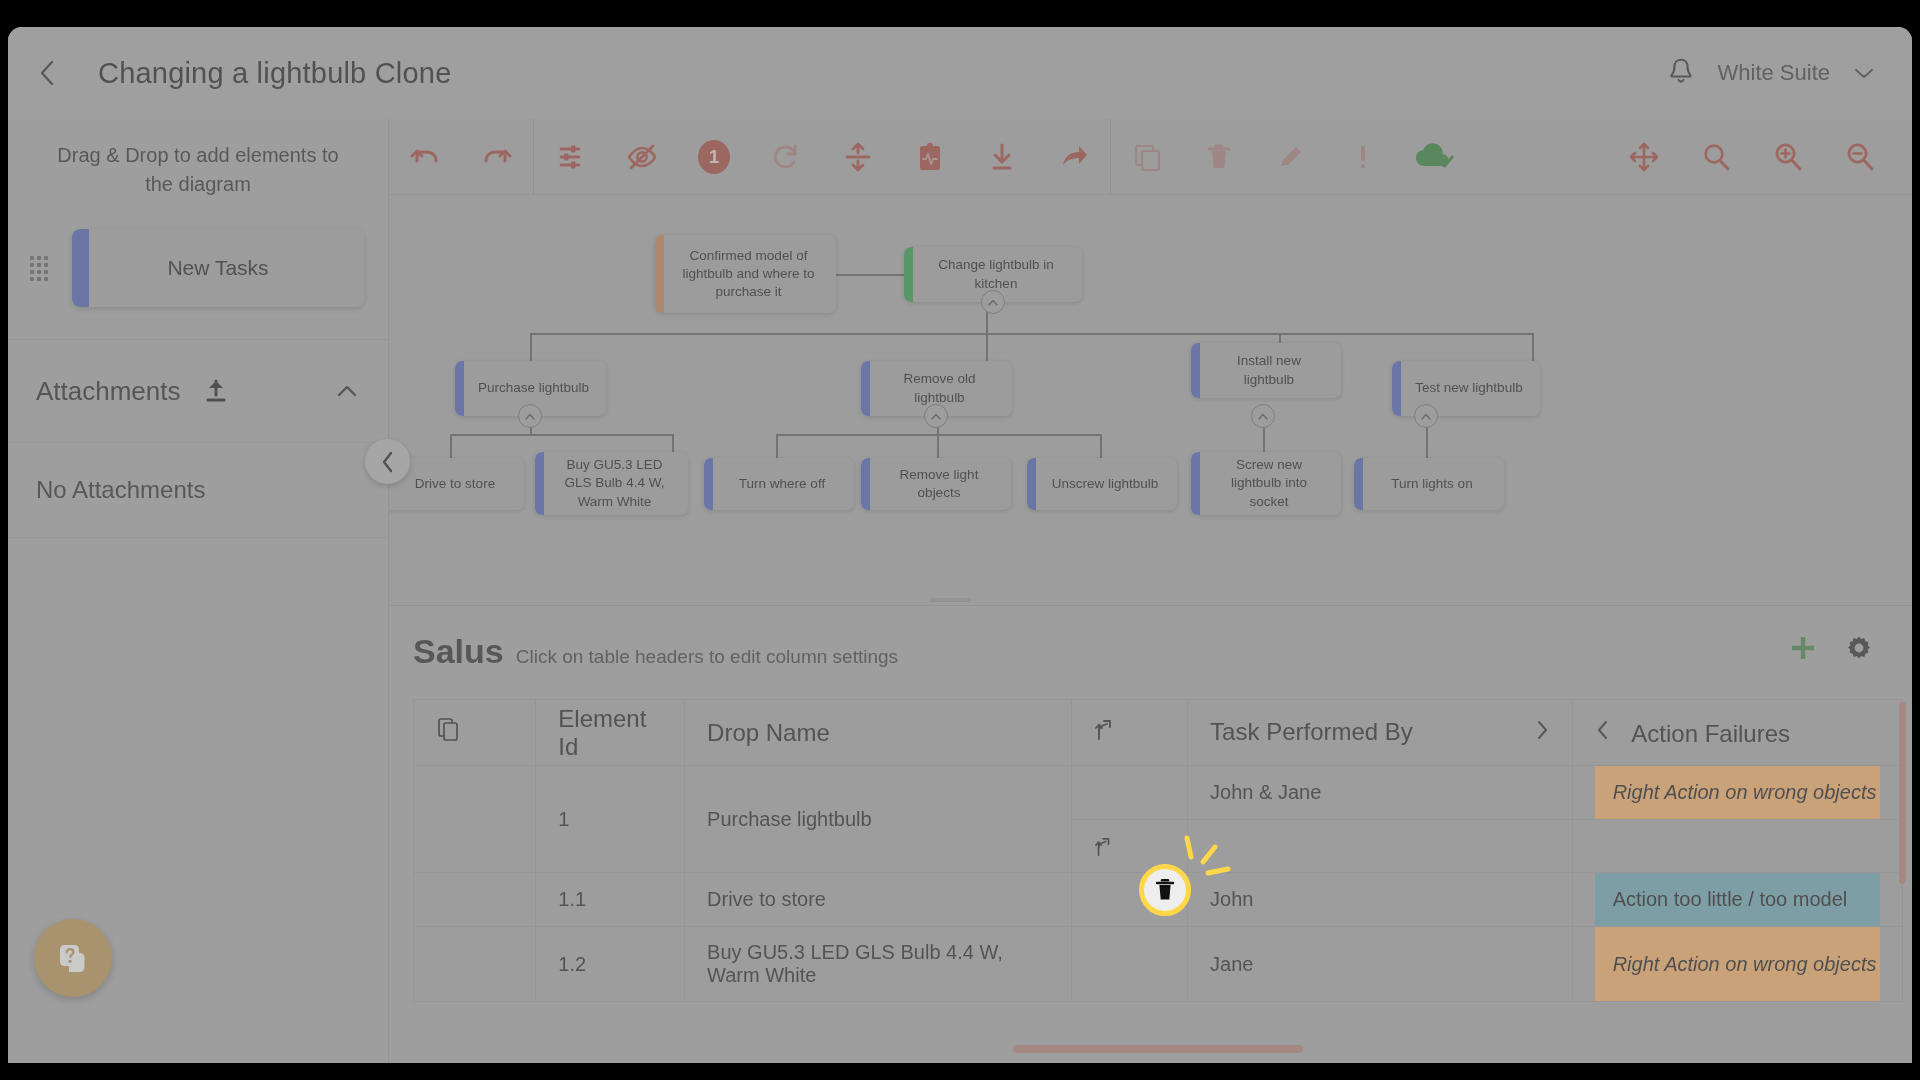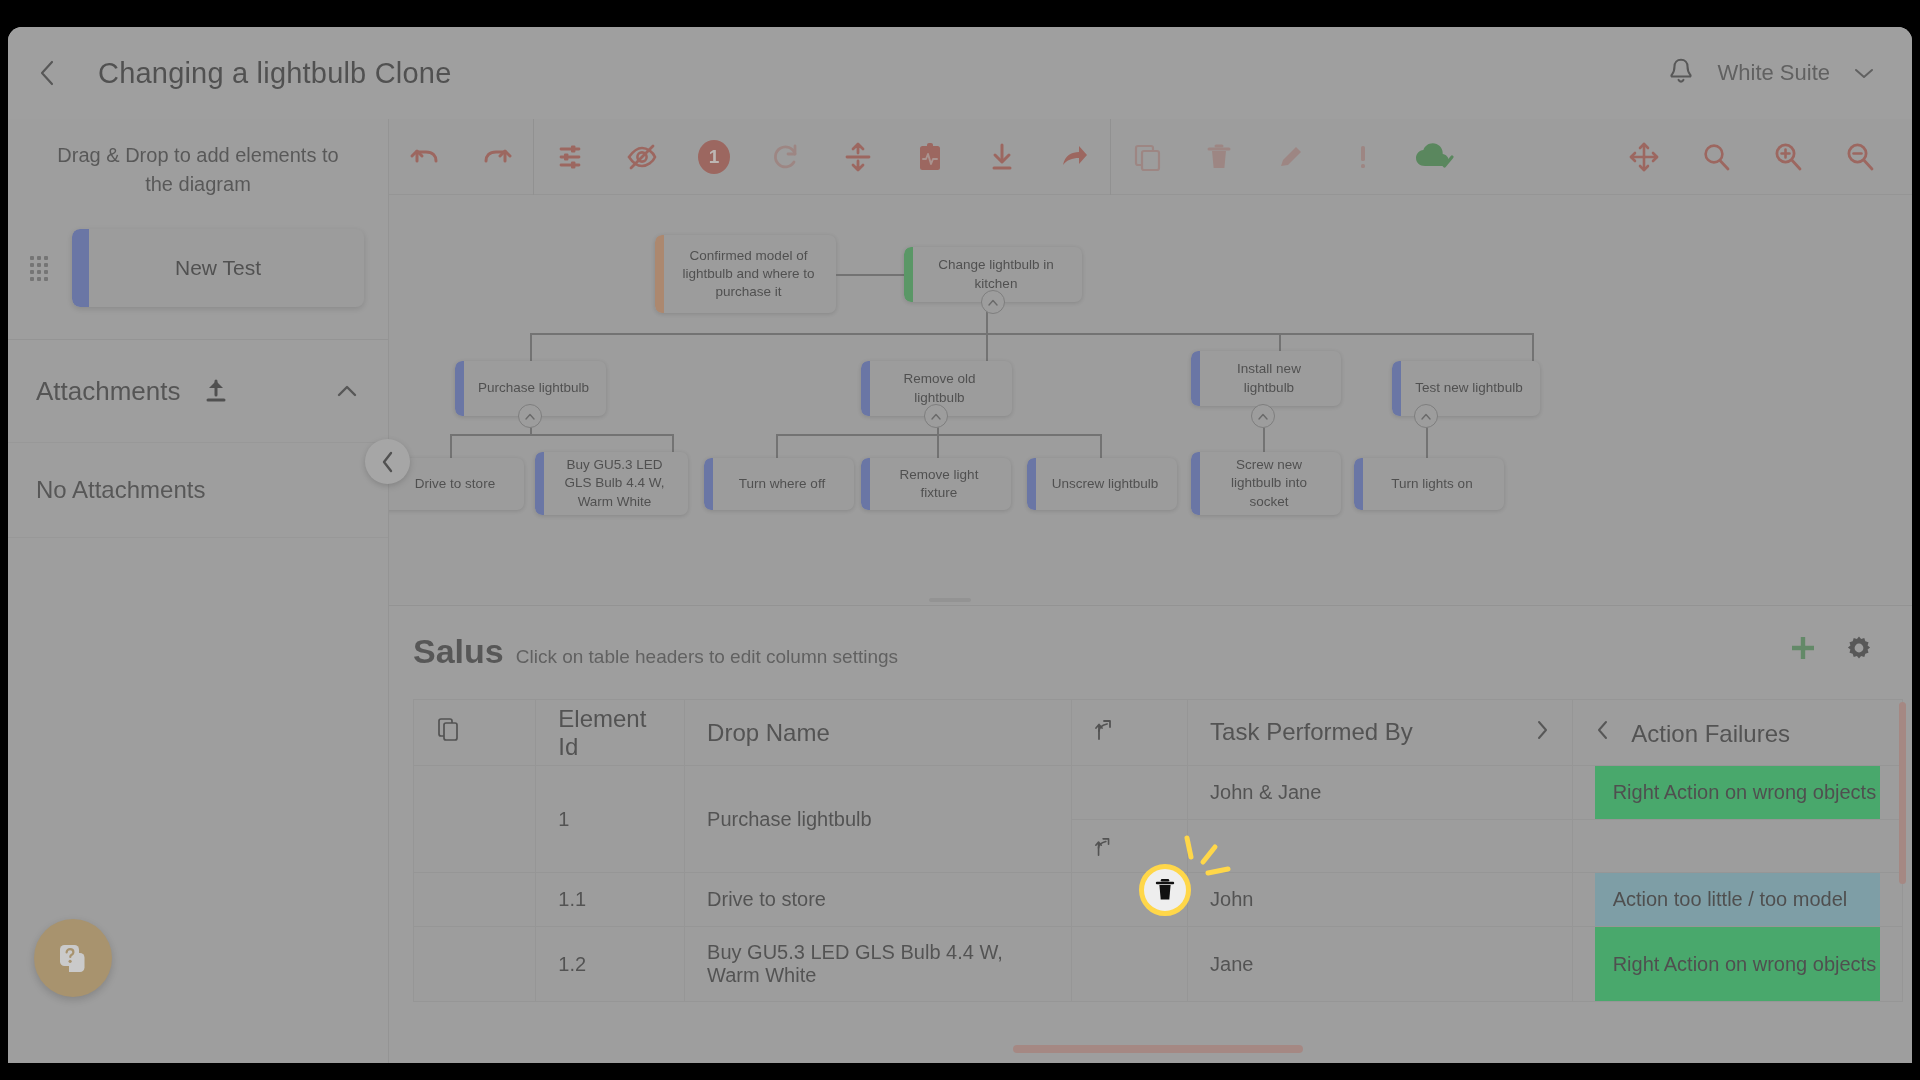--- a/index.html
+++ b/index.html
@@ -194,21 +194,21 @@
   .c-fail  { width: 262px; }
   th.center, td.center { text-align: center; padding: 0; }
   .eid { color: #2f63c4; }
   .hdr-arrow { float: right; color: #3a3a3a; }
   .hdr-arrow-l { color: #3a3a3a; margin-right: 14px; }
   .badge {
     display: block; width: 100%; height: 100%;
     line-height: 53px; padding: 0 18px; color: #2c2c2c; font-size: 20px;
     white-space: nowrap;
   }
-  .badge.olive { background: #22c55e; }
+  .badge.olive { background: #fdba74; font-style: italic; }
   .badge.teal  { background: #7cb3c1; }
   td.nopad { padding: 0; }
   .split-icon { color: #3c3c3c; display: inline-flex; vertical-align: middle; }
 
   .v-scroll {
     position: absolute; right: 6px; top: 96px; width: 7px; height: 182px;
     background: #c08d85; border-radius: 4px;
   }
   .h-scroll {
     position: absolute; left: 624px; bottom: 10px; width: 290px; height: 8px;
@@ -405,21 +405,21 @@
             <b></b>
             <b></b>
           </i>
           <i>
             <b></b>
             <b></b>
             <b></b>
           </i>
       </div>
       <div class="palette-card">
-        <span>New Test</span>
+        <span>New Tasks</span>
       </div>
     </div>
     <div class="sb-divider"></div>
 
     <div class="attach-head">
       <div class="attach-title">Attachments</div>
       <div class="attach-up">
         <svg width="26" height="28" viewBox="0 0 26 28">
           <path d="M13 4 L13 18" stroke="currentColor" stroke-width="3" stroke-linecap="round"></path>
           <path d="M6 11 L13 4 L20 11 Z" fill="currentColor"></path>
@@ -483,21 +483,21 @@
         </svg>
     </div>
     <div class="node blue" style="left:472px; top:166px; width:151px; height:55px;justify-content:center;">
       <span>Remove old lightbulb</span>
     </div>
     <div class="caret-btn" style="left:535px; top:209px;">
       <svg width="12" height="9" viewBox="0 0 12 9">
           <path d="M2 7 L6 2.5 L10 7" stroke="currentColor" stroke-width="1.4" fill="none" stroke-linecap="round" stroke-linejoin="round"></path>
         </svg>
     </div>
-    <div class="node blue" style="left:802px; top:156px; width:150px; height:55px;">
+    <div class="node blue" style="left:802px; top:148px; width:150px; height:55px;">
       <span>Install new lightbulb</span>
     </div>
     <div class="caret-btn" style="left:862px; top:209px;">
       <svg width="12" height="9" viewBox="0 0 12 9">
           <path d="M2 7 L6 2.5 L10 7" stroke="currentColor" stroke-width="1.4" fill="none" stroke-linecap="round" stroke-linejoin="round"></path>
         </svg>
     </div>
     <div class="node blue" style="left:1003px; top:166px; width:148px; height:55px;">
       <span>Test new lightbulb</span>
     </div>
@@ -524,21 +524,21 @@
     <div class="node blue" style="left:-9px; top:263px; width:144px; height:52px;">
       <span>Drive to store</span>
     </div>
     <div class="node blue" style="left:146px; top:257px; width:153px; height:63px;">
       <span>Buy GU5.3 LED GLS Bulb 4.4 W, Warm White</span>
     </div>
     <div class="node blue" style="left:315px; top:263px; width:150px; height:52px;">
       <span>Turn where off</span>
     </div>
     <div class="node blue" style="left:472px; top:263px; width:150px; height:52px;">
-      <span>Remove light fixture</span>
+      <span>Remove light objects</span>
     </div>
     <div class="node blue" style="left:638px; top:263px; width:150px; height:52px;">
       <span>Unscrew lightbulb</span>
     </div>
     <div class="node blue" style="left:802px; top:257px; width:150px; height:63px;">
       <span>Screw new lightbulb into socket</span>
     </div>
     <div class="node blue" style="left:965px; top:263px; width:150px; height:52px;">
       <span>Turn lights on</span>
     </div>

